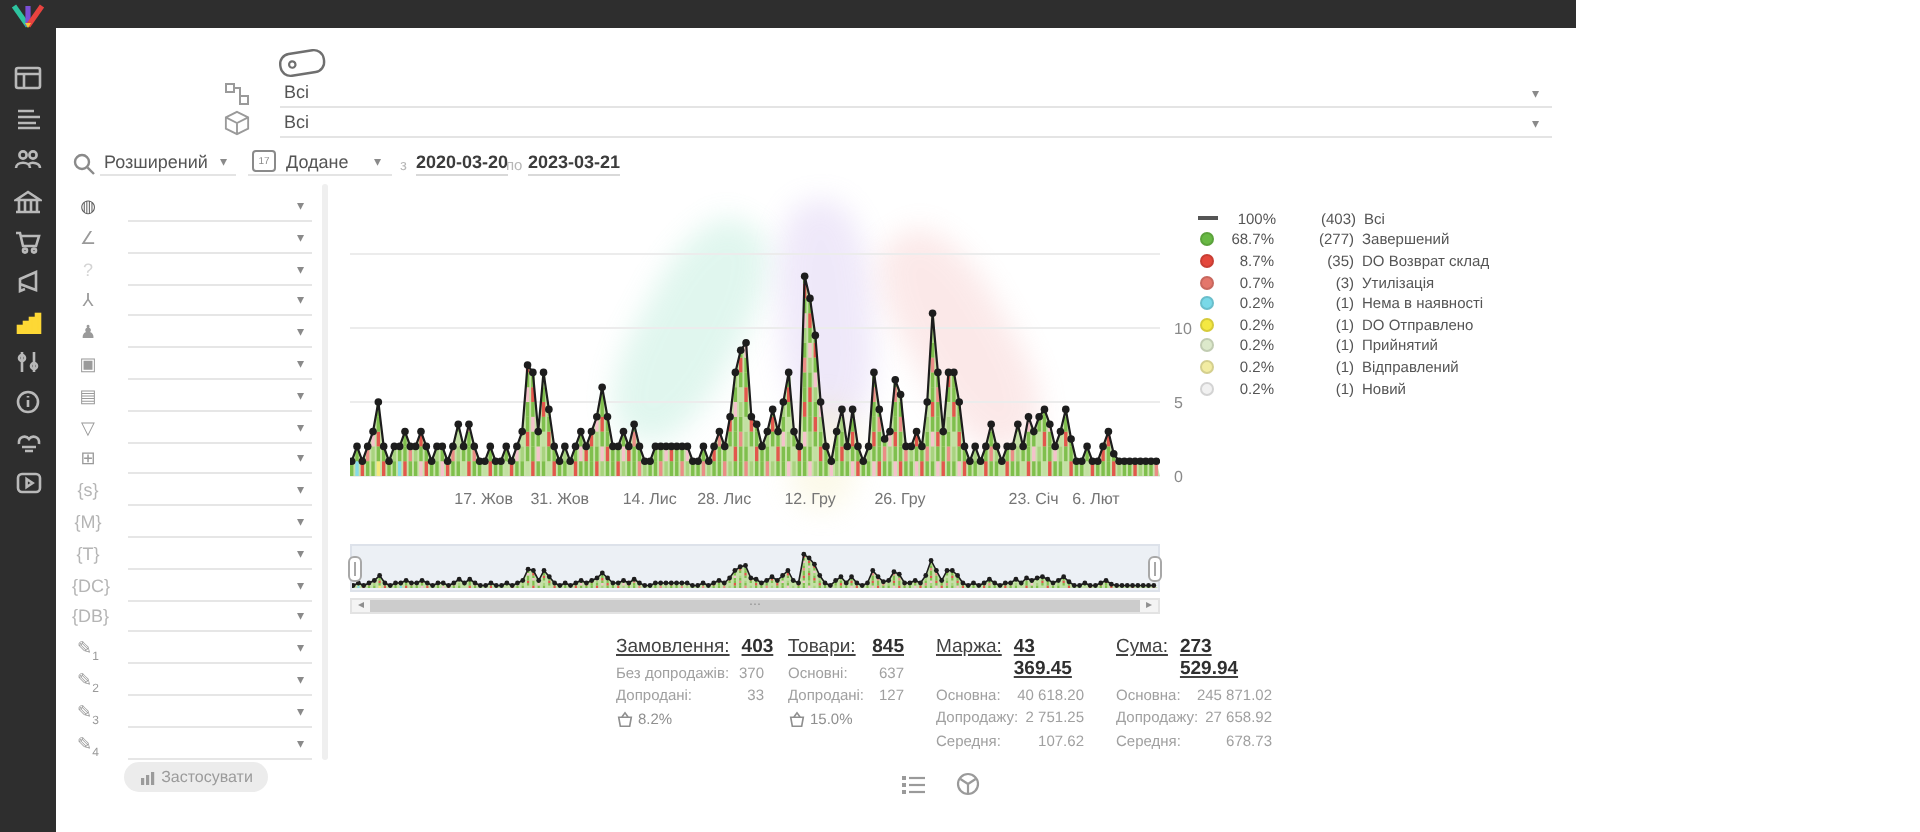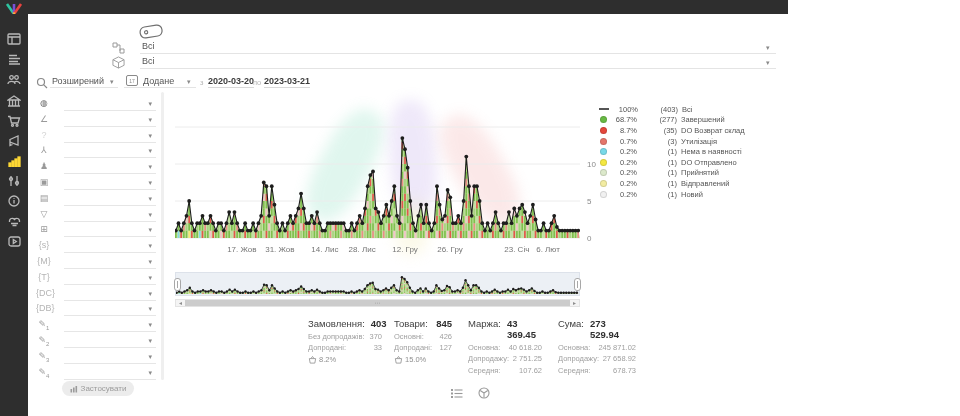--- a/index.html
+++ b/index.html
@@ -49,21 +49,21 @@
   
   #minimap{left:175px;top:272px;width:405px;height:24px;background:#ecf0f5;border:1px solid #dde2ea;box-sizing:border-box;}
   .mm-handle{position:absolute;top:5px;width:7px;height:13px;background:#fff;border:1px solid #a8a8a8;border-radius:3px;box-sizing:border-box;cursor:ew-resize;}
   .mm-handle::before{content:"";position:absolute;left:2px;top:2px;bottom:2px;width:1px;background:#a8a8a8;}
   #hscroll{left:175px;top:299px;width:405px;height:8px;background:#f4f4f4;border:1px solid #e3e3e3;box-sizing:border-box;}
   .sc-arrow{position:absolute;top:0;width:9px;height:6px;font-size:6px;color:#8f8f8f;text-align:center;line-height:6px;cursor:pointer;}
   #sc-thumb{position:absolute;left:9px;right:9px;top:0;height:6px;background:#ccc;cursor:grab;}
   #sc-grip{position:absolute;left:50%;top:-1px;transform:translateX(-50%);font-size:6px;color:#8f8f8f;}
   
   .stat-col{position:absolute;top:318px;}
-  .stat-head{display:flex;justify-content:space-between;align-items:baseline;}
+  .stat-head{display:flex;justify-content:space-between;align-items:baseline;text-decoration:underline;}
   .stat-title{font-size:9.5px;color:#424242;}
   .stat-val{font-size:9.5px;font-weight:bold;color:#2f2f2f;margin-left:6px;}
   .stat-sub{display:flex;justify-content:space-between;font-size:7.5px;color:#a0a0a0;margin-top:2.5px;}
   .stat-badge{display:flex;align-items:center;gap:2px;font-size:7.5px;color:#8f8f8f;margin-top:2.5px;}
   .ft-ic{position:absolute;top:385px;width:14px;height:12px;cursor:pointer;}
   .ft-ic svg{stroke:#9a9a9a;fill:none;stroke-width:1.1;}
 </style>
 </head>
 <body>
 
@@ -1683,21 +1683,21 @@
       </div>
       <div class="stat-col" style="left: 394px; width: 58px;">
         <div class="stat-head">
           <span class="stat-title">Товари:</span>
           <span class="stat-val">845</span>
         </div>
         <div>
 
         <div class="stat-sub">
               <span>Основні:</span>
-            <span>426</span>
+            <span>637</span>
             </div>
           <div class="stat-sub">
               <span>Допродані:</span>
             <span>127</span>
             </div>
         </div>
         <div class="stat-badge">
           <svg width="9" height="9" viewBox="0 0 10 10">
             <path d="M1.5 4 h7 L7.6 9 H2.4 Z M3.2 4 L5 1.6 L6.8 4" stroke="#8f8f8f" fill="none" stroke-width="0.9"></path>
           </svg>

